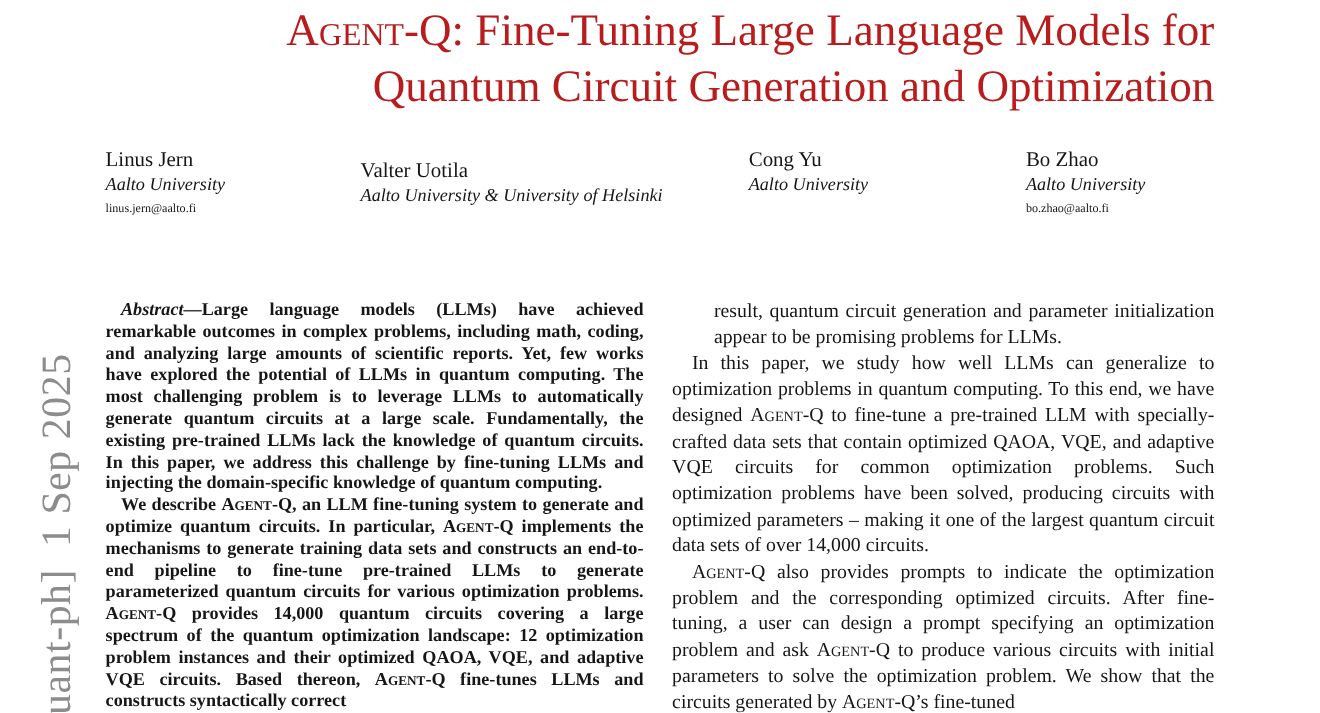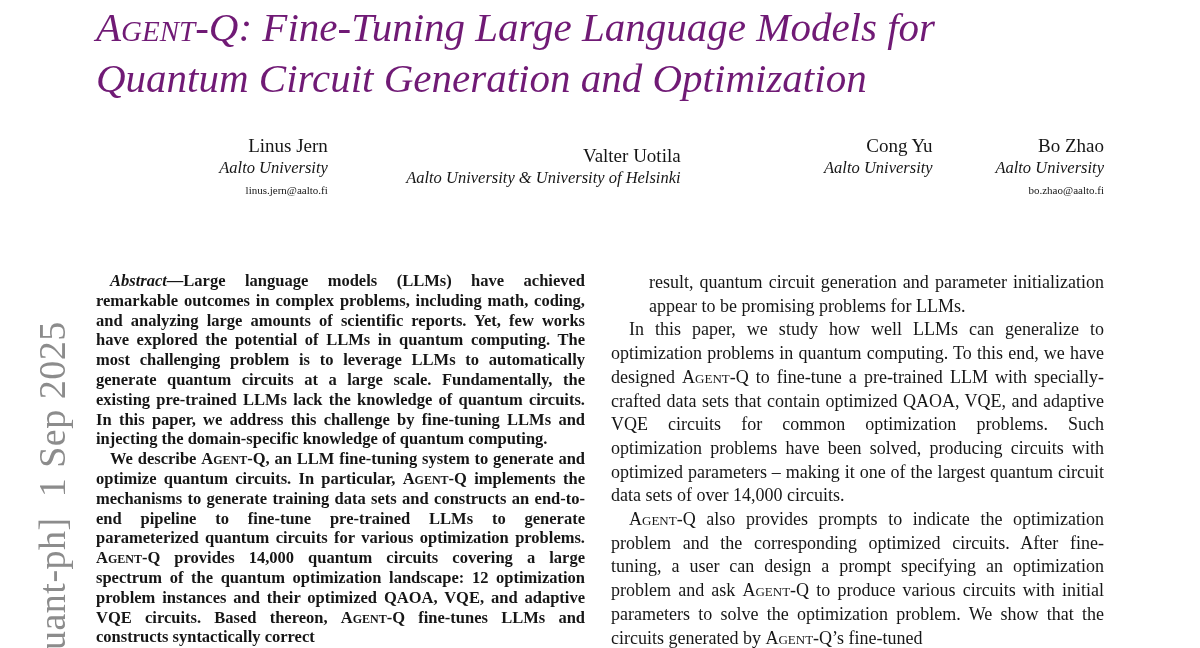--- a/index.html
+++ b/index.html
@@ -16,33 +16,32 @@
     color: #161616;
     font-family: "Liberation Serif", "DejaVu Serif", serif;
   }
   .content {
     position: absolute;
     left: 96px;
     top: 0;
     width: 1008px;
   }
   .title {
-    text-align: left;
+    text-align: right;
     font-size: 41px;
     line-height: 51px;
     margin-top: 2px;
-    color: #701a75;
-    font-style: italic;
+    color: #b91c1c;
   }
   .sc { font-variant: small-caps; }
   .authors {
     display: flex;
     margin-top: 30px;
   }
-  .author { text-align: right; }
+  .author { text-align: left; }
   .author.a1 { width: 23%; }
   .author.a2 { width: 35%; margin-top: 10px; }
   .author.a3 { width: 25%; }
   .author.a4 { width: 17%; }
   .author .name   { font-size: 19px; line-height: 23px; }
   .author .affil  { font-size: 16.5px; line-height: 22px; font-style: italic; }
   .author .email  { font-size: 11px; line-height: 23px; }
   .cols {
     display: flex;
     gap: 26px;

